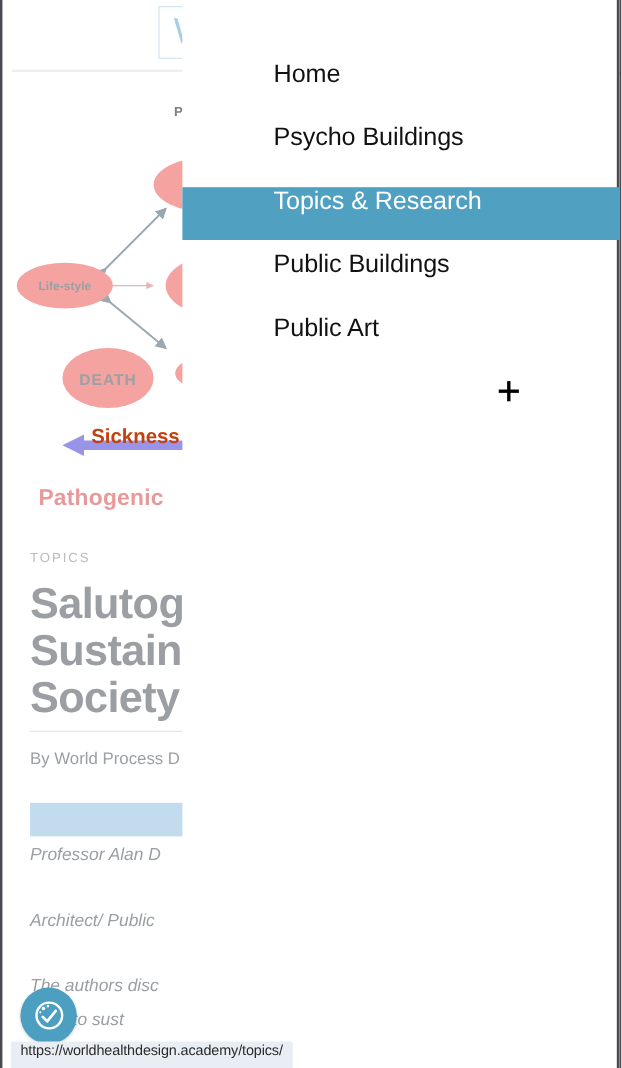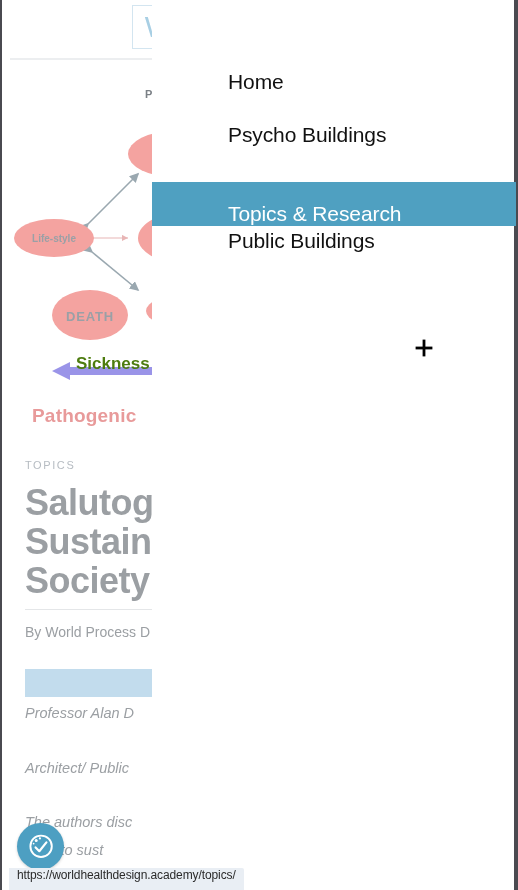--- a/index.html
+++ b/index.html
@@ -101,21 +101,21 @@
     position: absolute;
     left: 0; top: 292px;
     width: 300px; height: 40px;
   }
   .sickness-arrow { position: absolute; left: 40px; top: 6px; }
   .sickness-text {
     position: absolute;
     left: 66px; top: 0px;
     font-size: 17px;
     font-weight: 700;
-    color: #4d7c0f;
+    color: #c2410c;
   }
   .pathogenic-text {
     position: absolute;
     left: 0px; top: 343px;
     width: 300px;
     text-align: left;
     padding-left: 22px;
     font-size: 19px;
     font-weight: 700;
     color: #e89a9a;
@@ -199,41 +199,41 @@
     width: 364px; height: 890px;
     background: #ffffff;
     border-right: 2px solid #4a4a50;
   }
   .menu-item {
     position: absolute;
     left: 0;
     width: 364px;
     height: 44px;
     display: flex;
-    align-items: flex-end;
+    align-items: flex-start;
     padding-left: 76px;
     font-size: 21px;
     color: #111111;
     letter-spacing: -0.1px;
   }
   .menu-item.active {
     background: #4fa0c1;
     color: #ffffff;
   }
   .menu-item .plus-icon {
     position: absolute;
     left: 261px;
     display: flex;
     align-items: center;
     justify-content: center;
     width: 22px; height: 22px;
   }
   #mi0 { top: 50px; }
   #mi1 { top: 103px; }
-  #mi2 { top: 156px; margin-top: 26px; }
+  #mi2 { top: 156px; }
   #mi3 { top: 209px; }
   #mi4 { top: 262px; }
   #mi5 { top: 315px; }
 
   
   .status-bar {
     position: absolute;
     left: 9px; bottom: 0;
     height: 22px;
     padding: 0 8px 8px 8px;
@@ -357,20 +357,23 @@
     </div>
 
     <div class="menu-item active" id="mi2">
       <span>Topics &amp; Research</span>
     </div>
 
     <div class="menu-item" id="mi3">
       <span>Public Buildings</span>
     </div>
 
+    <div class="menu-item" id="mi4">
+      <span>Public Art</span>
+    </div>
 
     <div class="menu-item" id="mi5">
       <span class="plus-icon">
         <svg width="20" height="20" viewBox="0 0 20 20">
           <rect x="8.6" y="1.6" width="2.8" height="16.8" fill="#000000"></rect>
           <rect x="1.6" y="8.6" width="16.8" height="2.8" fill="#000000"></rect>
         </svg>
       </span>
     </div>
   </nav>

